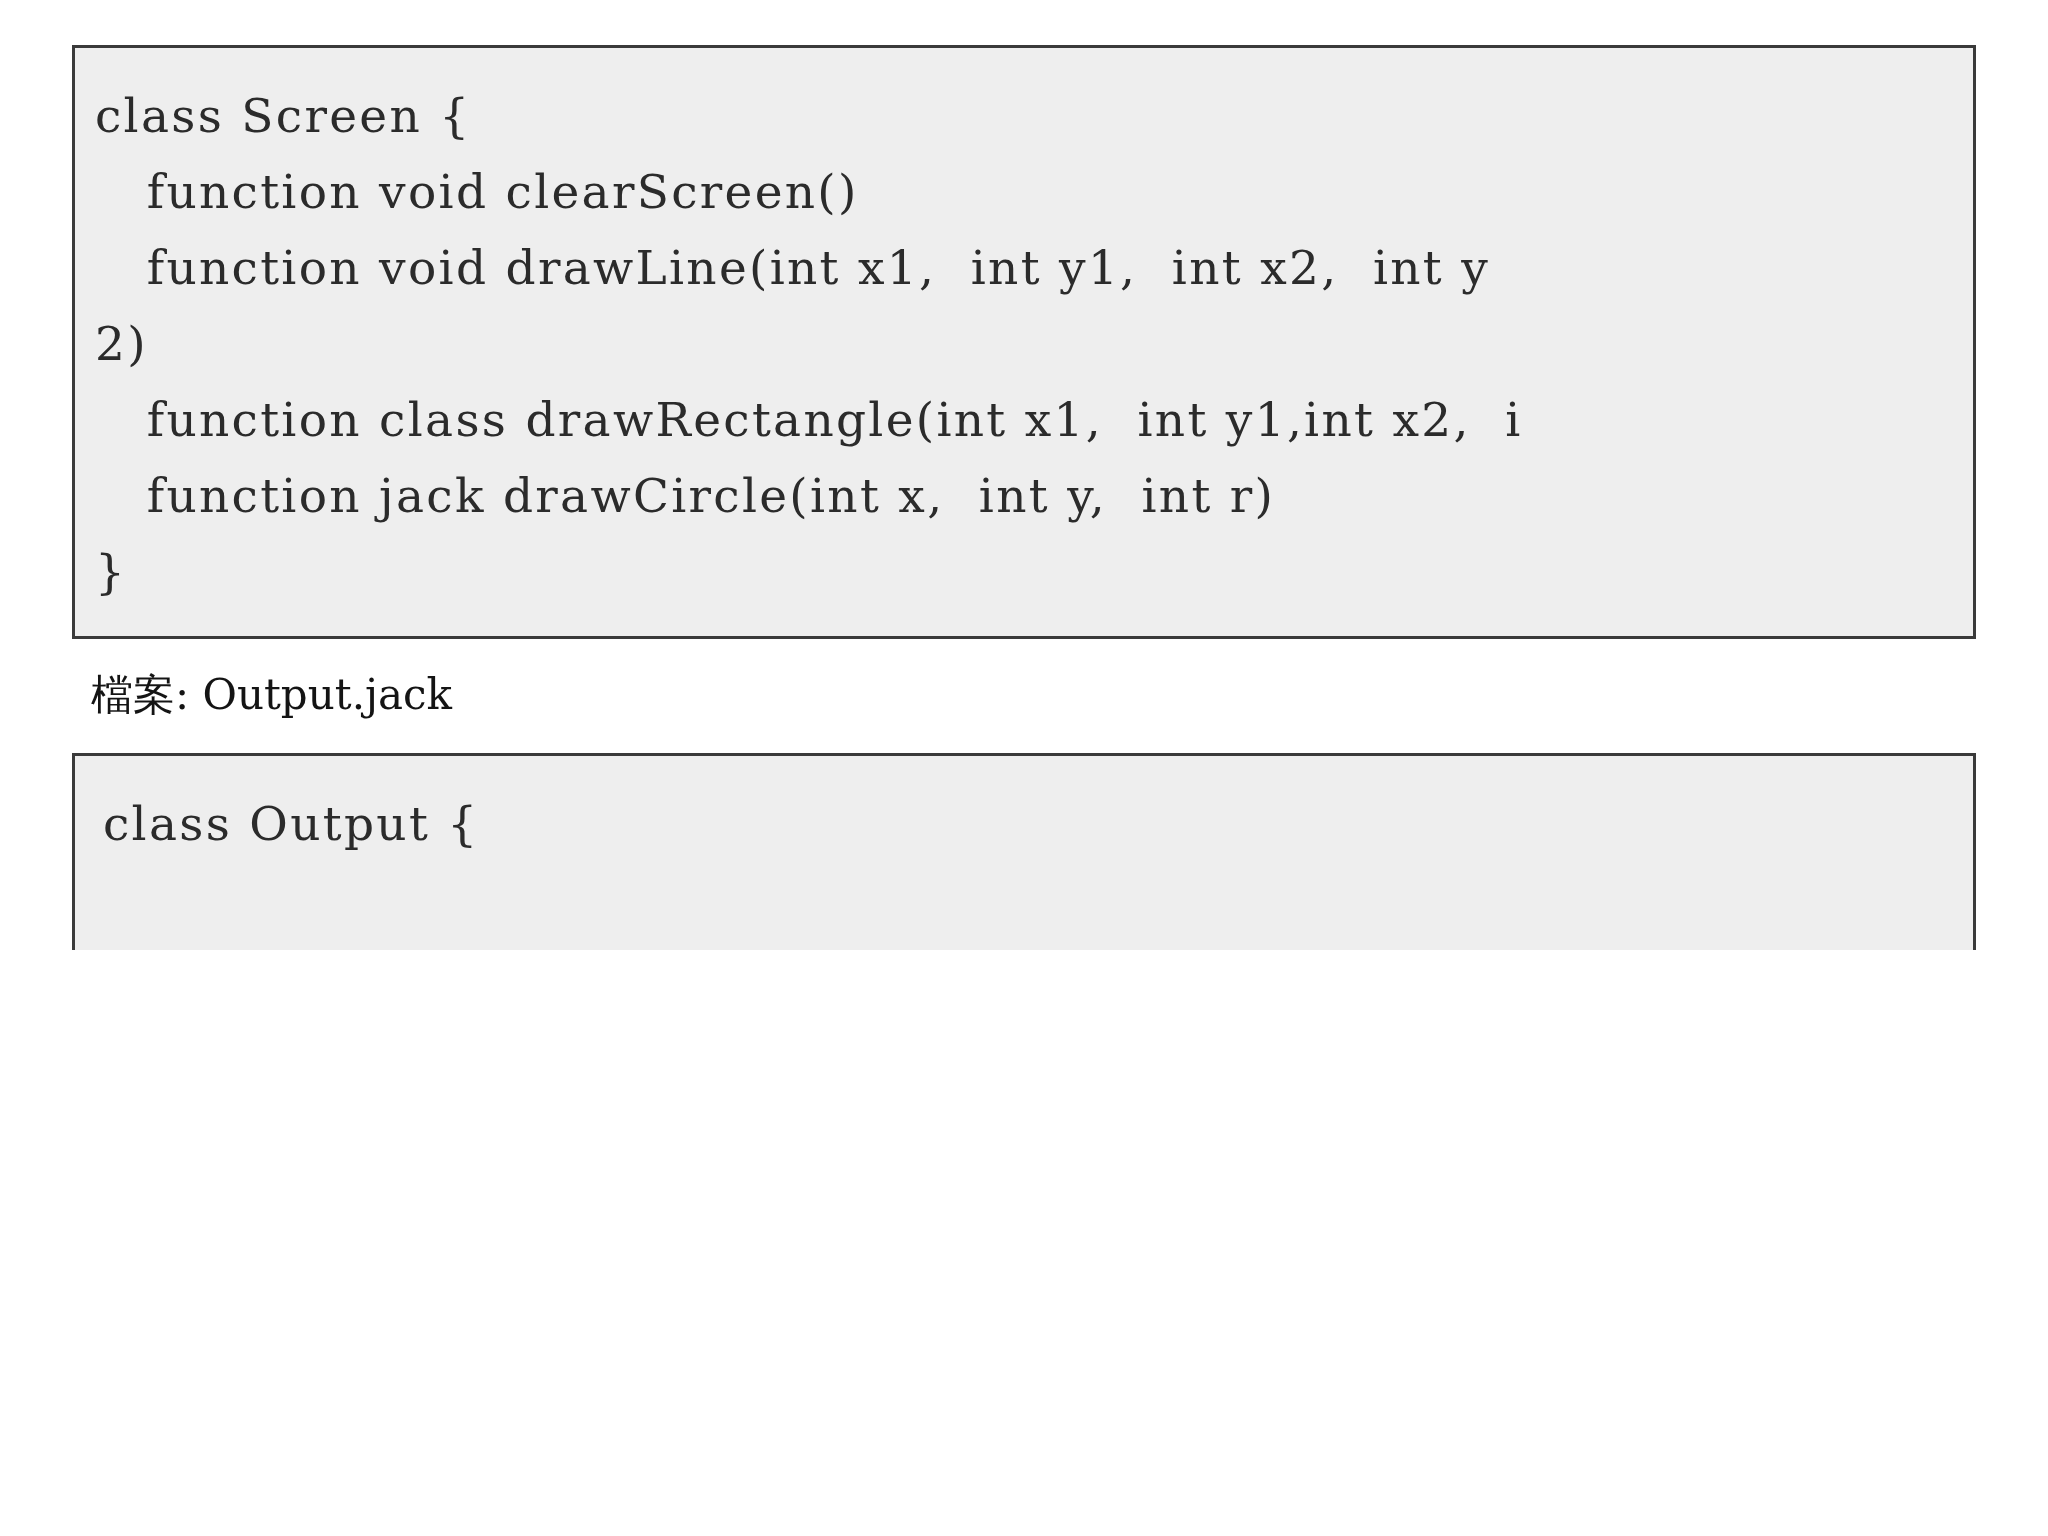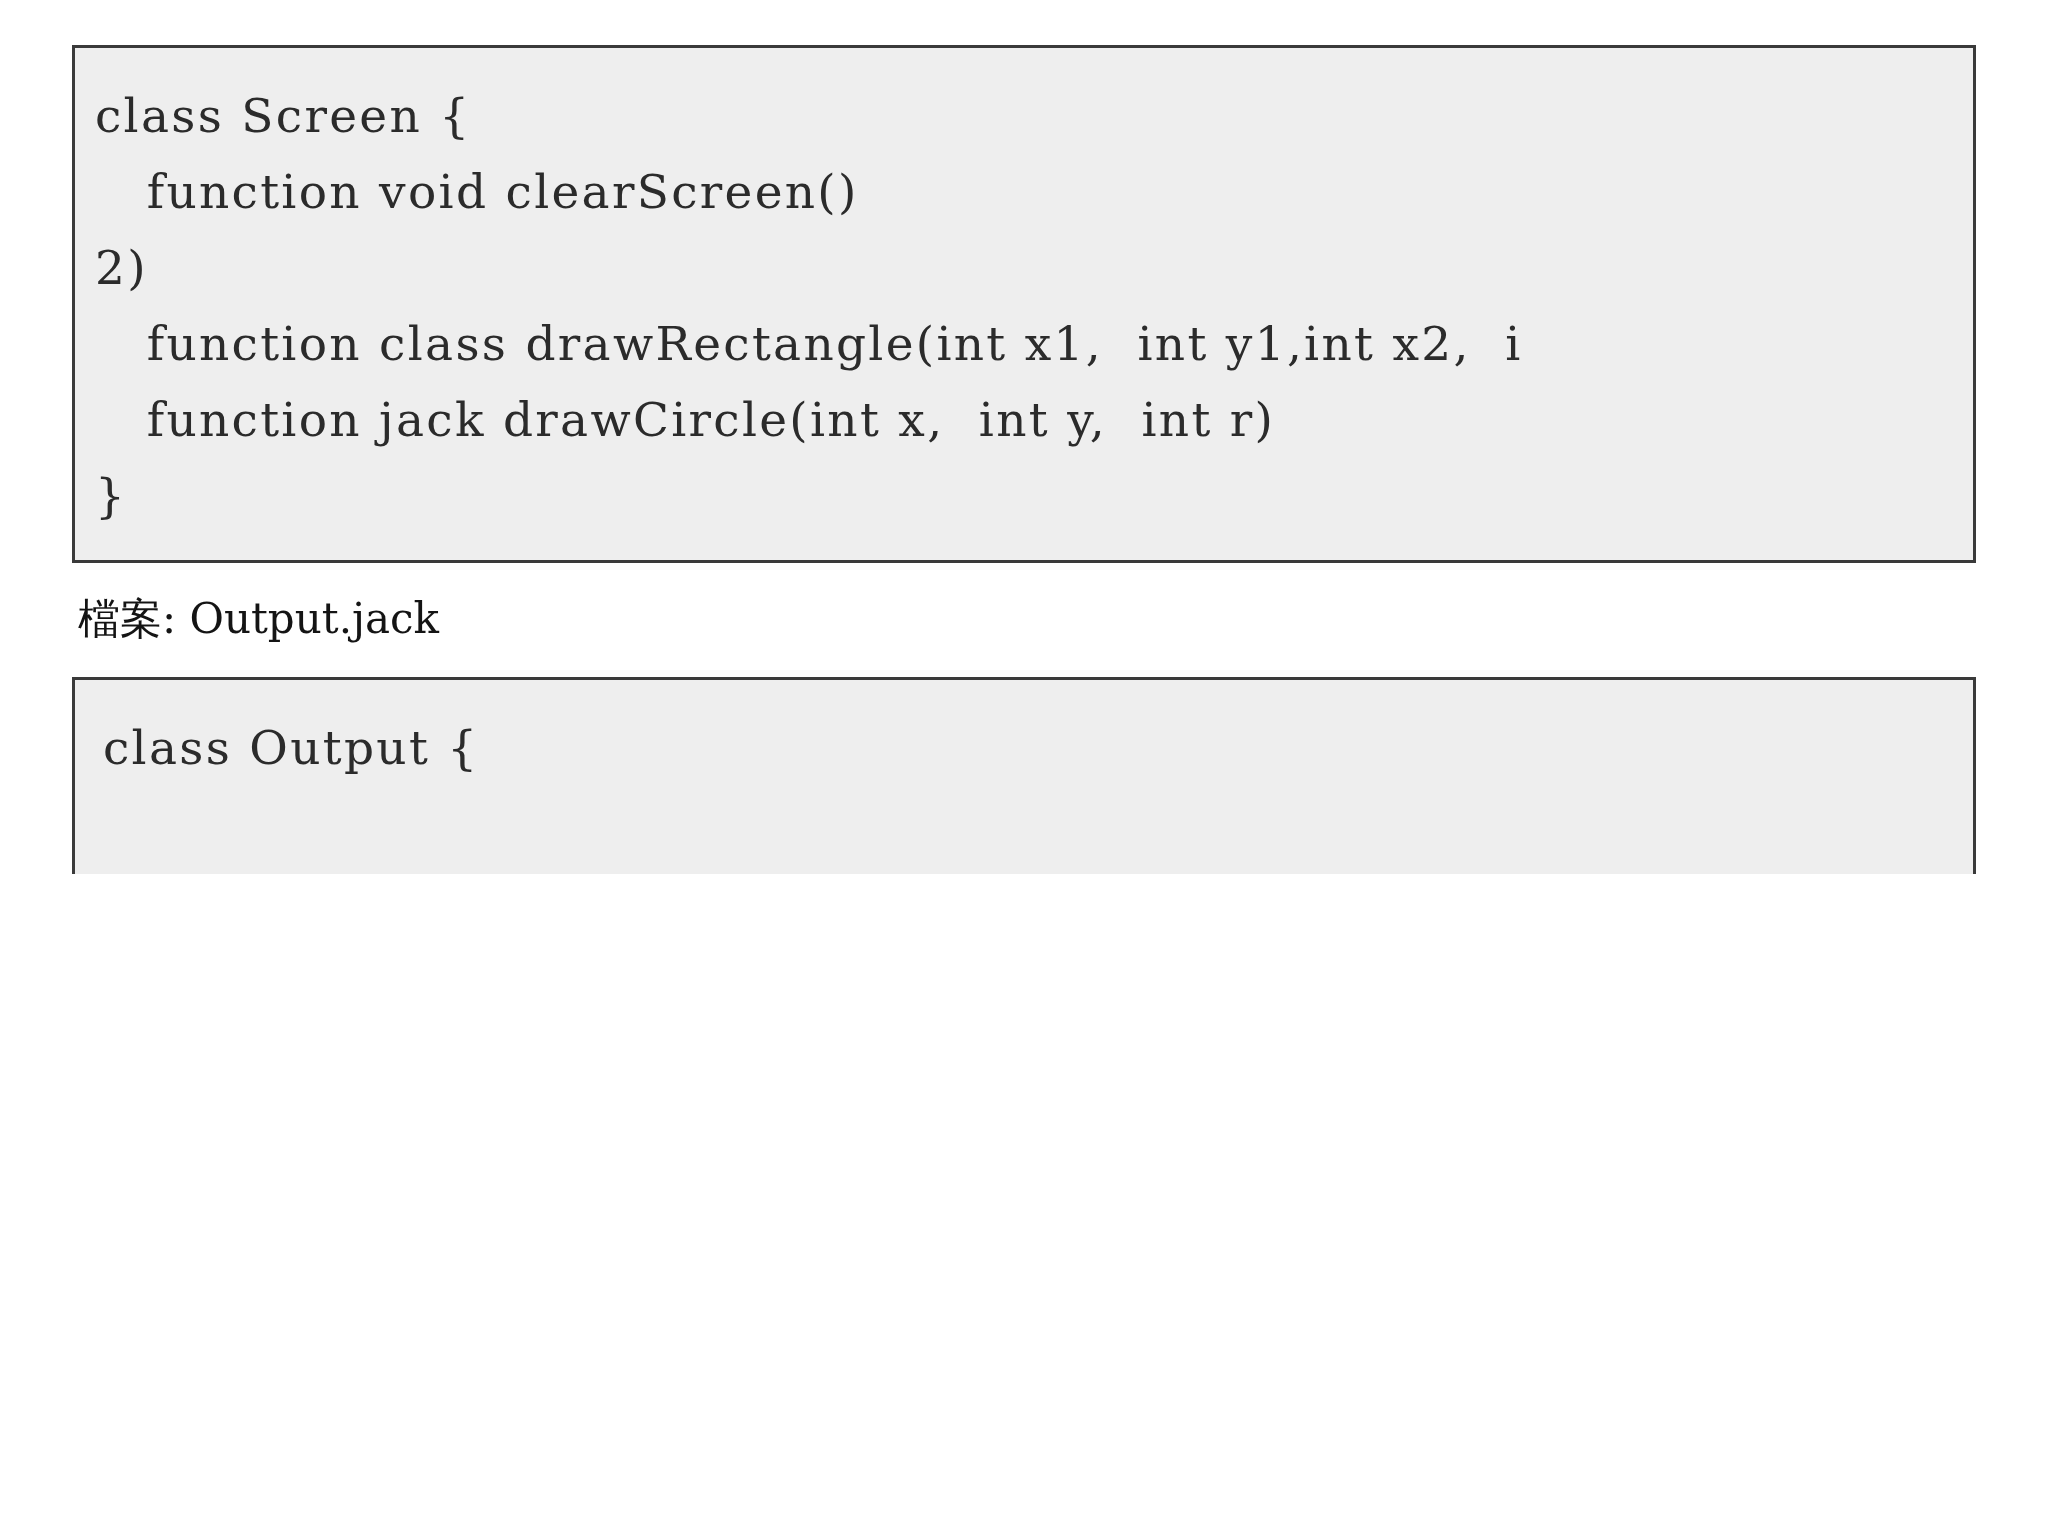--- a/index.html
+++ b/index.html
@@ -55,32 +55,33 @@
   .mono-ish {
     
     font-family: "DejaVu Serif", "Liberation Serif", serif;
   }
   
   .caption {
     font-family: "DejaVu Serif", "Liberation Serif", serif;
     font-size: 42px;
     line-height: 60px;
     color: #141414;
-    margin: 26px 0 0 6px;
+    margin: 26px 0 0 19px;
     white-space: pre;
   }
 </style>
 </head>
 <body>
 
 <div class="page">
 
   <div class="code-block first">
     <div class="code-line mono-ish">class Screen {</div>
     <div class="code-line mono-ish">   function void clearScreen()</div>
+    <div class="code-line mono-ish">   function void drawLine(int x1,  int y1,  int x2,  int y</div>
     <div class="code-line mono-ish wrapped">2)</div>
     <div class="code-line mono-ish">   function class drawRectangle(int x1,  int y1,int x2,  i</div>
     <div class="code-line mono-ish">   function jack drawCircle(int x,  int y,  int r)</div>
     <div class="code-line mono-ish">}</div>
   </div>
 
   <div class="caption">檔案: Output.jack</div>
 
   <div class="code-block second">
     <div class="code-line mono-ish">class Output {</div>

